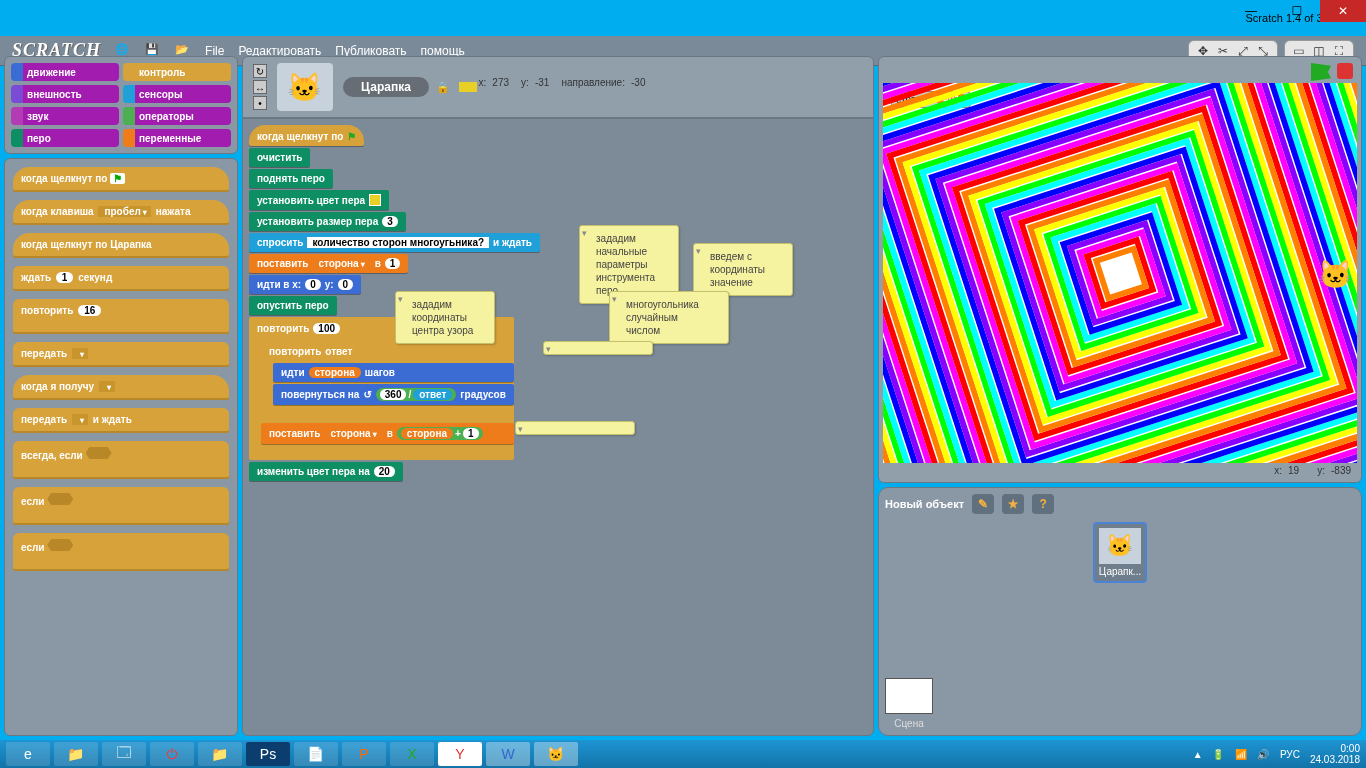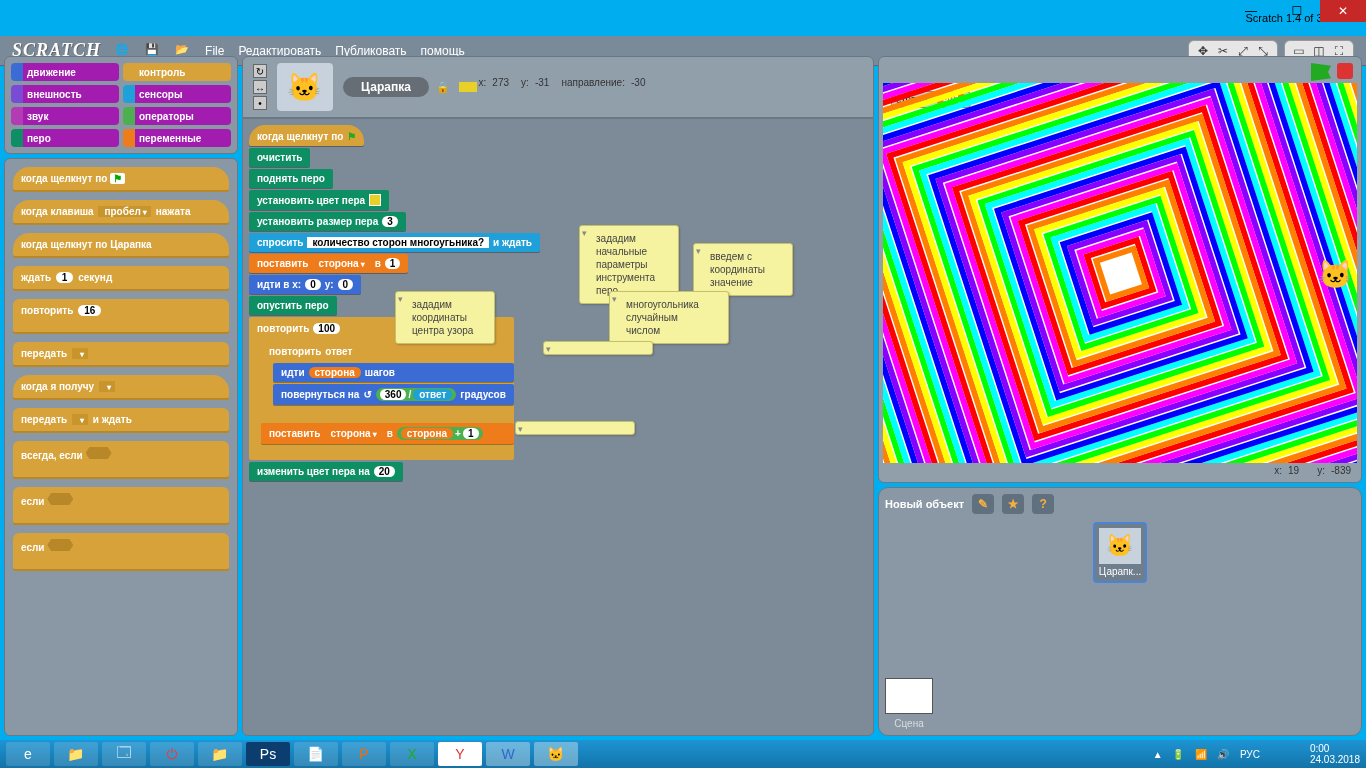--- a/index.html
+++ b/index.html
@@ -103,21 +103,21 @@
 .spritem { display:flex; flex-direction:column; align-items:center; gap:2px; border:2px solid #4b83d6; border-radius:4px; padding:4px; background:#6f7e8c; }
 .spritem .th { width:42px; height:36px; background:#c8d2dc; display:flex; align-items:center; justify-content:center; font-size:22px; }
 .spritem .nm { color:#fff; font-size:10px; }
 
 
 .taskbar { position:absolute; left:0; right:0; bottom:0; height:28px; background:linear-gradient(#1e94d2,#1273a8); display:flex; align-items:center; padding:0 6px; gap:4px; }
 .tbtn { width:44px; height:24px; border-radius:2px; display:flex; align-items:center; justify-content:center; font-size:14px; color:#fff; }
 .tbtn.app { background:rgba(255,255,255,.15); }
 .tbtn.active { background:rgba(255,255,255,.35); }
 .tray { margin-left:auto; display:flex; align-items:center; gap:10px; color:#fff; font-size:10px; }
-.tray .clock { text-align:left; line-height:1.1;margin-left:40px; }
+.tray .clock { text-align:right; line-height:1.1; }
 </style>
 </head>
 <body>
 
 <div class="titlebar">
   <span class="titlebar-text">Scratch 1.4 of 30-Jun-09</span>
   <div class="caps">
     <div class="capbtn">—</div>
     <div class="capbtn">☐</div>
     <div class="capbtn close">✕</div>

